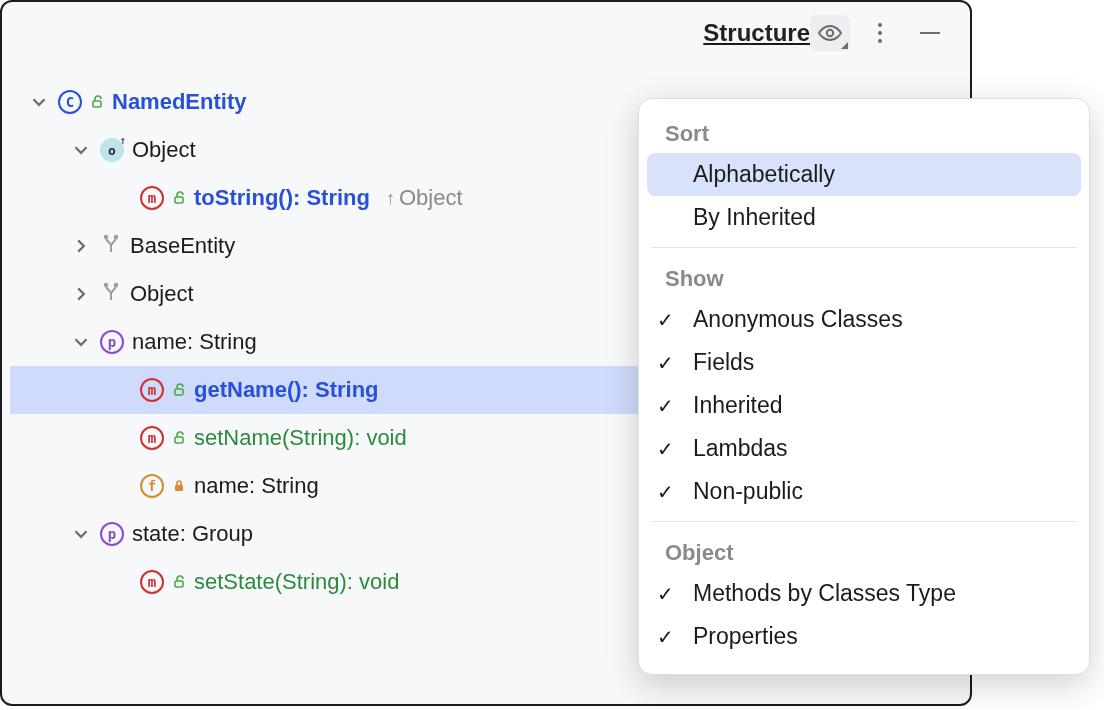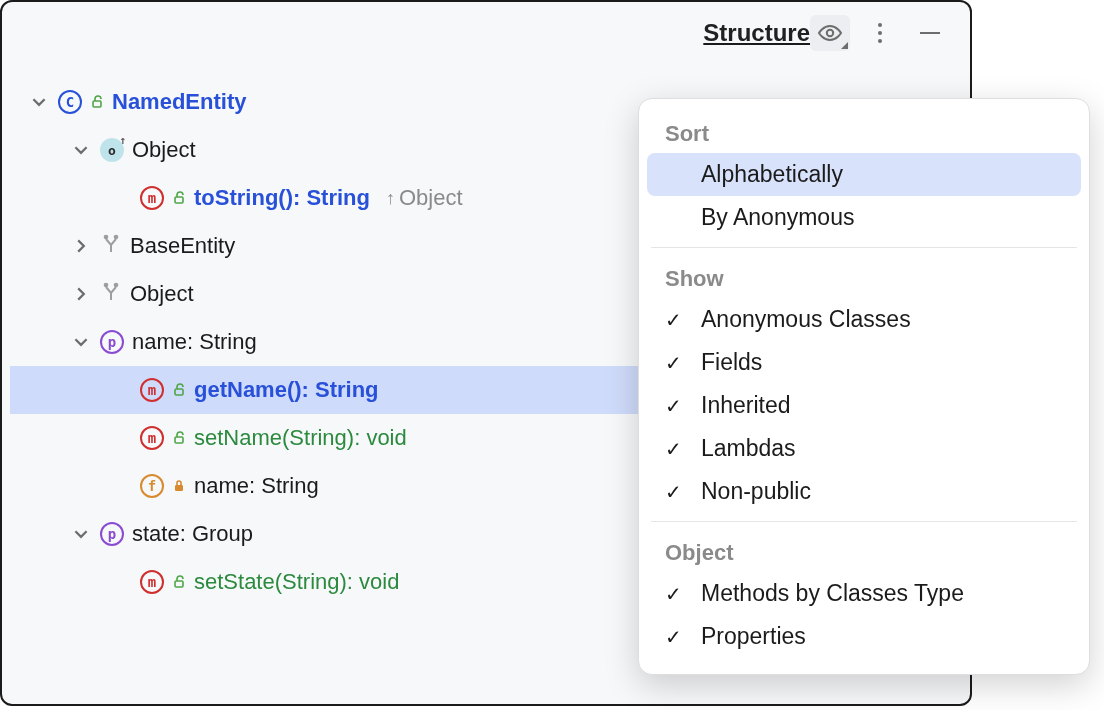--- a/index.html
+++ b/index.html
@@ -135,21 +135,21 @@
   .menu-section-title {
     color:#8a8a8a;
     font-weight:700;
     font-size:22px;
     padding: 10px 18px 6px;
   }
   .menu-item {
     display:flex;
     align-items:center;
     gap:14px;
-    padding: 8px 18px;
+    padding: 8px 10px;
     font-size:23px;
     border-radius:8px;
   }
   .menu-item .chk {
     width:22px; display:inline-block; color:#1b1b1b; font-size:20px;
   }
   .menu-item.highlight {
     background:#d8e2fb;
   }
   .menu-sep {
@@ -334,21 +334,21 @@
 </div>
 
 <div class="menu">
   <div class="menu-section-title">Sort</div>
   <div class="menu-item highlight">
     <span class="indent-nocheck"></span>
     <span class="menu-item-text">Alphabetically</span>
   </div>
   <div class="menu-item">
     <span class="indent-nocheck"></span>
-    <span class="menu-item-text">By Anonymous</span>
+    <span class="menu-item-text">By Inherited</span>
   </div>
 
   <div class="menu-sep"></div>
 
   <div class="menu-section-title">Show</div>
   <div class="menu-item">
     <span class="chk">✓</span>
     <span class="menu-item-text">Anonymous Classes</span>
   </div>
   <div class="menu-item">

